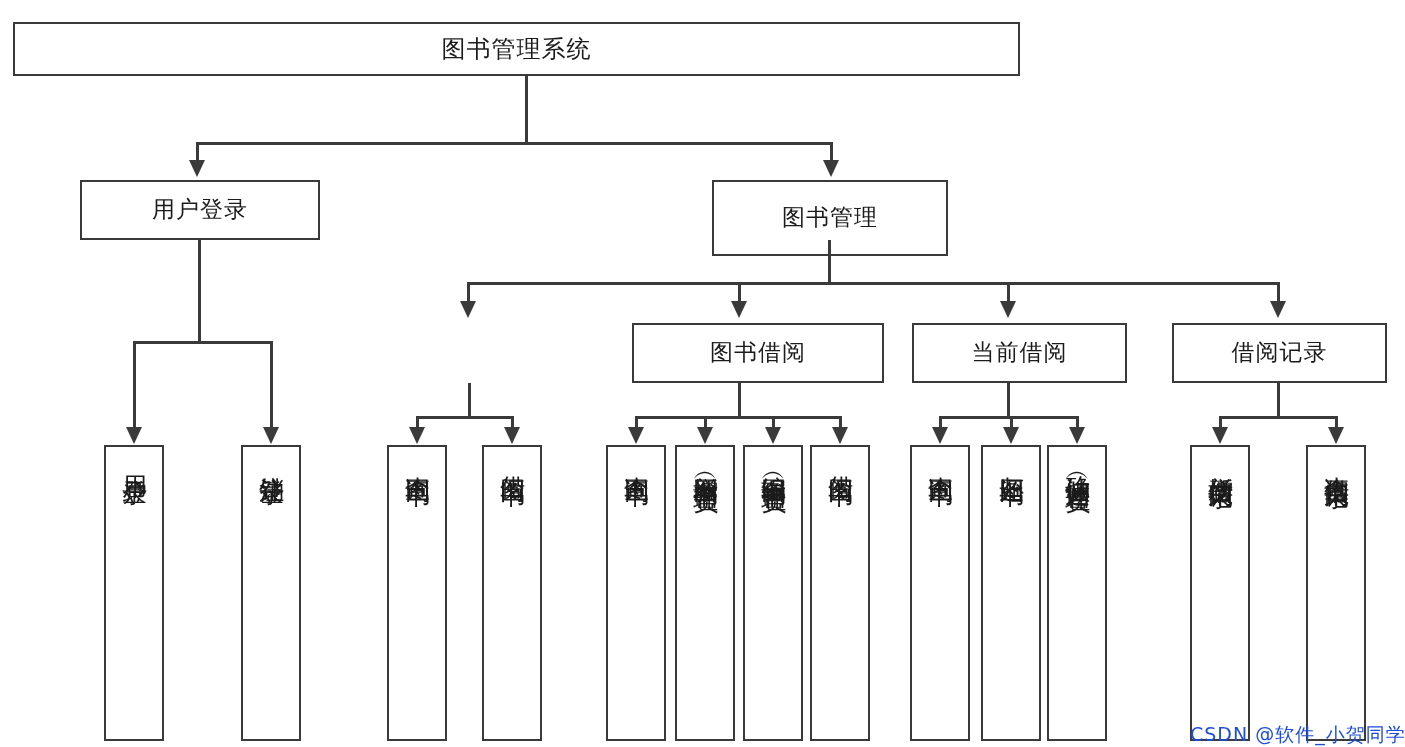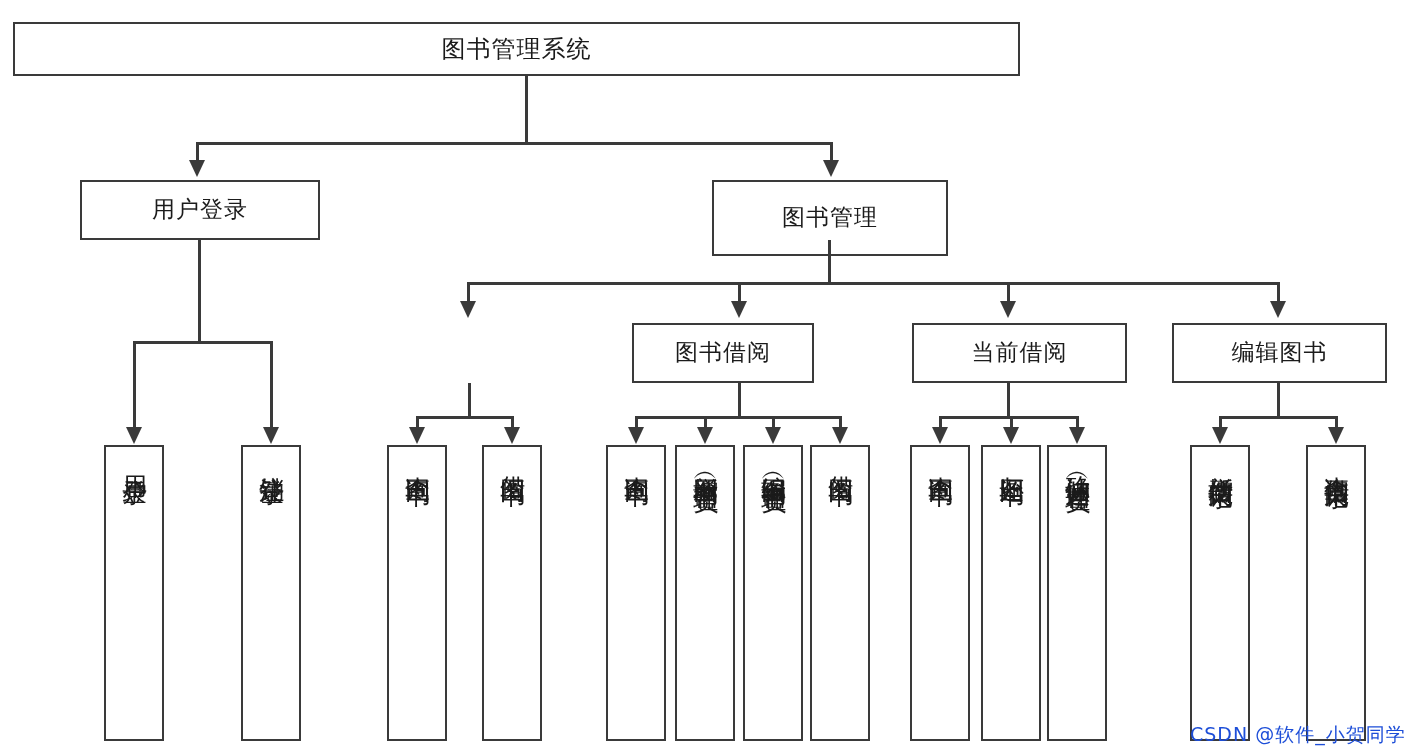--- a/index.html
+++ b/index.html
@@ -108,28 +108,28 @@
   <div class="edge hline" style="left:467px;top:274px;width:813px;"></div>
   <div class="edge vline" style="left:467px;top:274px;height:19px;"></div>
   <div class="arrow" style="left:460px;top:293px;"></div>
   <div class="edge vline" style="left:738px;top:274px;height:19px;"></div>
   <div class="arrow" style="left:731px;top:293px;"></div>
   <div class="edge vline" style="left:1007px;top:274px;height:19px;"></div>
   <div class="arrow" style="left:1000px;top:293px;"></div>
   <div class="edge vline" style="left:1277px;top:274px;height:19px;"></div>
   <div class="arrow" style="left:1270px;top:293px;"></div>
 
-  <div class="node h" style="left:632px;top:315px;width:182px;height:60px;">
+  <div class="node h" style="left:632px;top:315px;width:252px;height:60px;">
     <span class="label">图书借阅</span>
   </div>
   <div class="node h" style="left:912px;top:315px;width:215px;height:60px;">
     <span class="label">当前借阅</span>
   </div>
   <div class="node h" style="left:1172px;top:315px;width:215px;height:60px;">
-    <span class="label">编辑图书</span>
+    <span class="label">借阅记录</span>
   </div>
 
   <div class="edge vline" style="left:468px;top:375px;height:33px;"></div>
   <div class="edge hline" style="left:416px;top:408px;width:98px;"></div>
   <div class="edge vline" style="left:416px;top:408px;height:11px;"></div>
   <div class="arrow" style="left:409px;top:419px;"></div>
   <div class="edge vline" style="left:511px;top:408px;height:11px;"></div>
   <div class="arrow" style="left:504px;top:419px;"></div>
 
   <div class="edge vline" style="left:738px;top:375px;height:33px;"></div>

